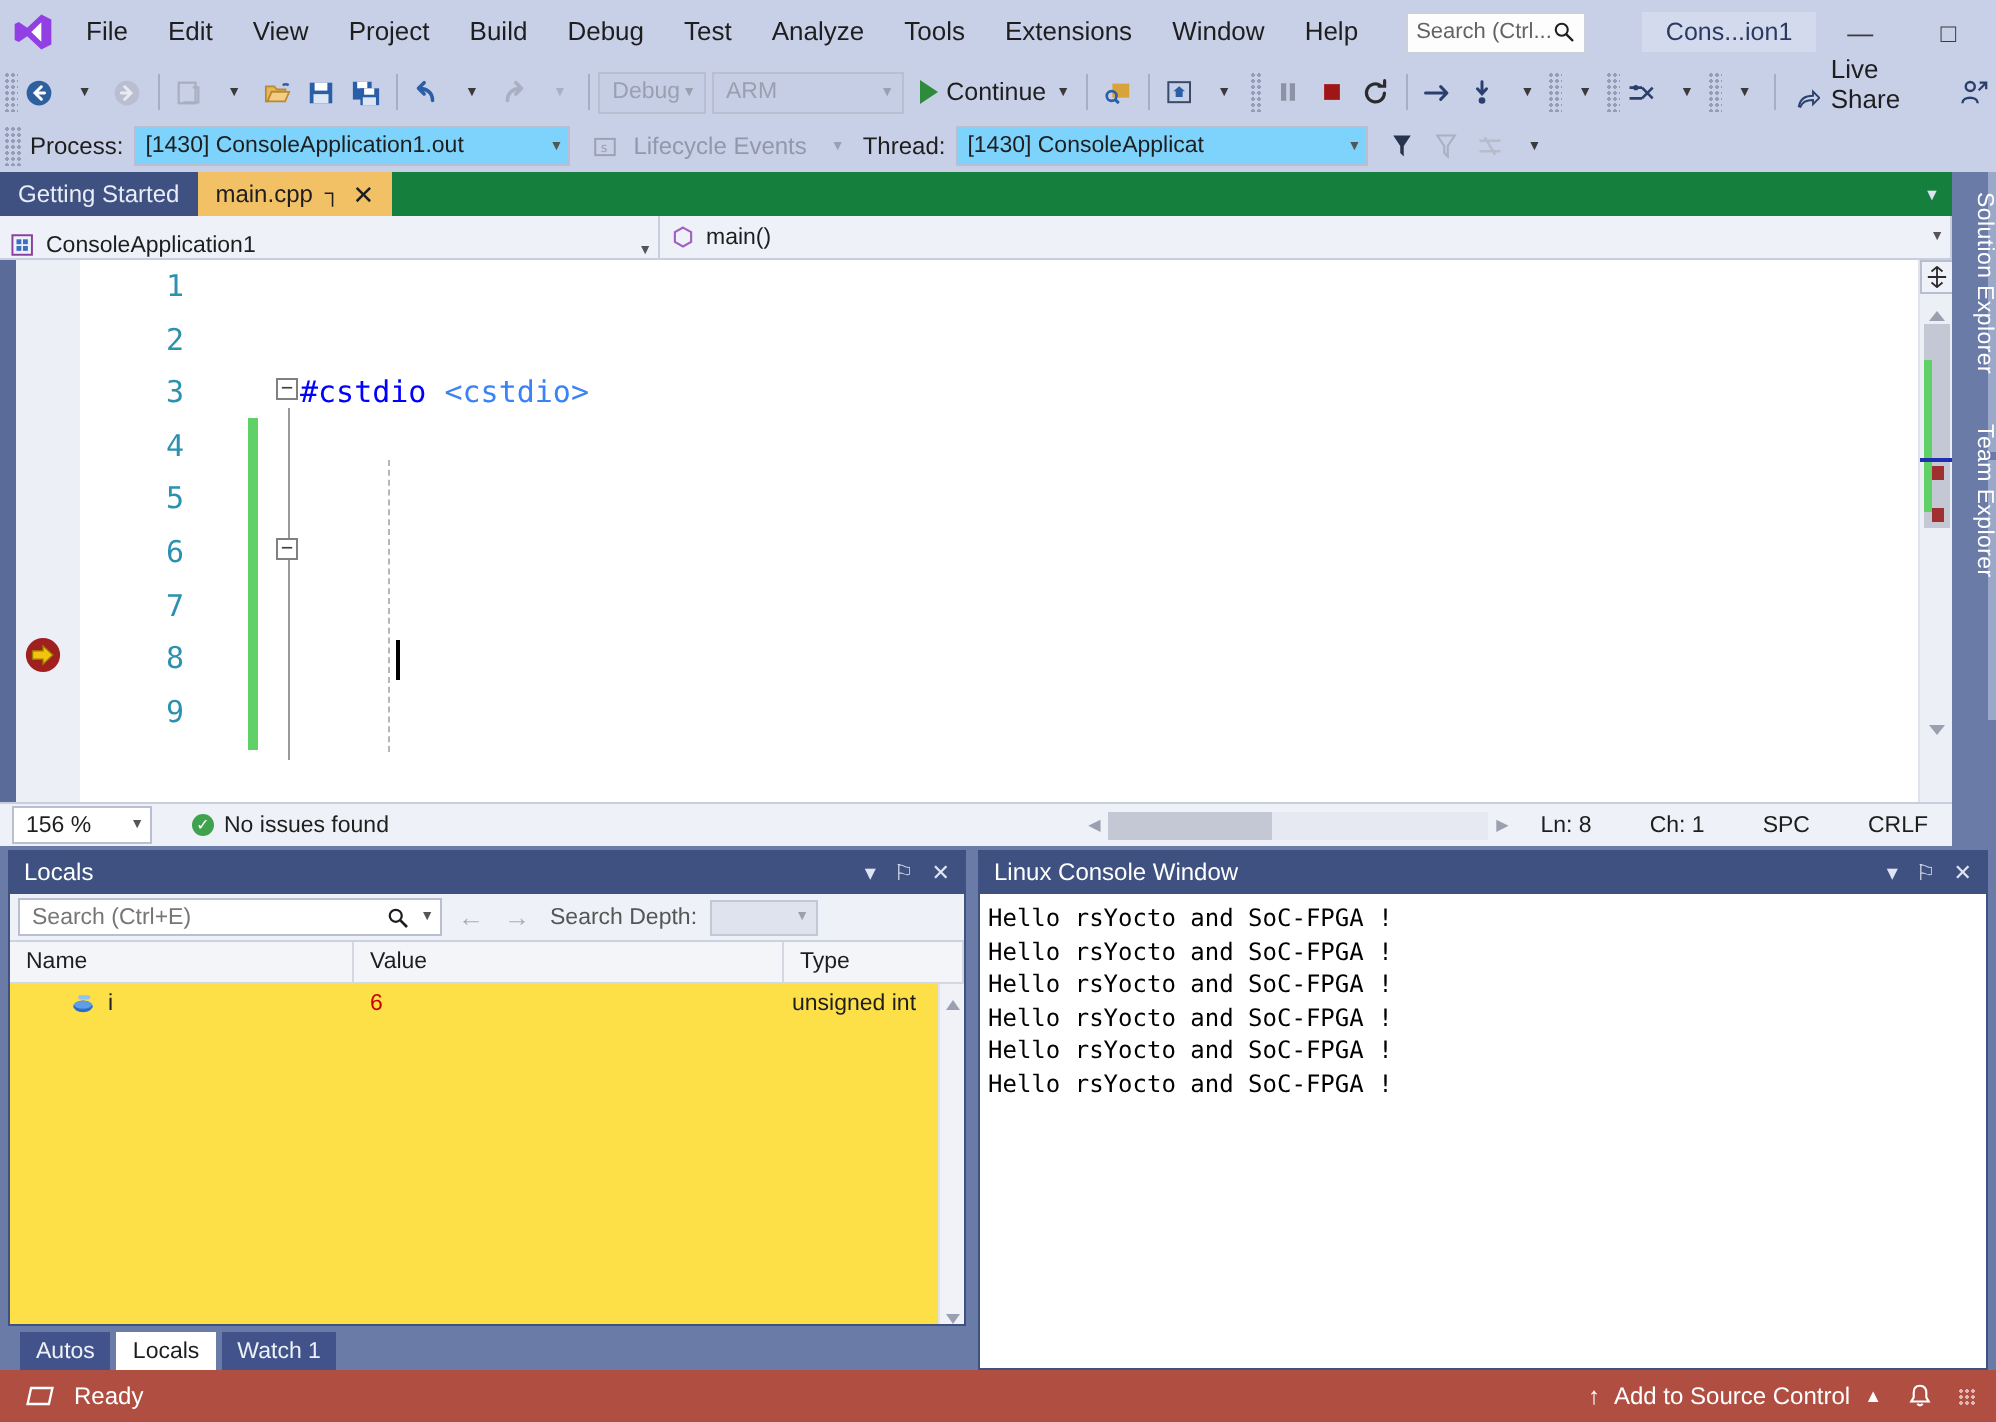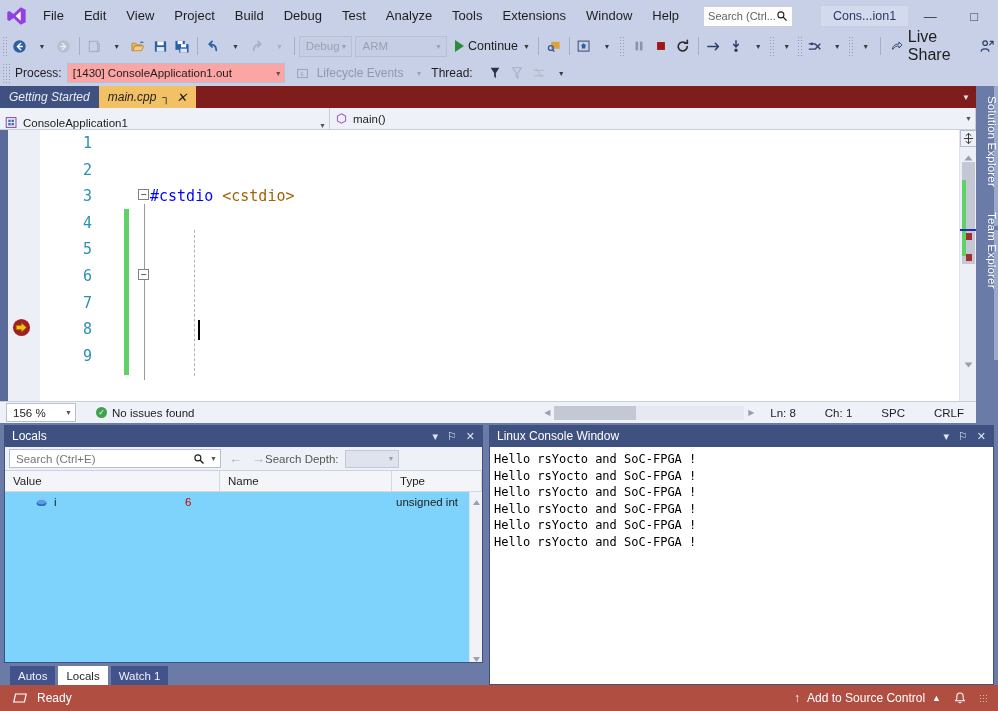--- a/index.html
+++ b/index.html
@@ -52,31 +52,31 @@
   .tb-sep { width:1px; height:18px; background:#a6aec6; margin:0 4px; }
   .tb-caret { font-size:7px; color:#3a3a3a; margin-left:1px; }
   .combo {
     height:21px; border:1px solid #b9bfd0; background:#c6cee6; display:flex; align-items:center;
     padding:0 4px 0 6px; font-size:11.5px; color:#9aa0b0; justify-content:space-between;
   }
   .combo.w-debug { width:64px; }
   .combo.w-arm { width:122px; }
   .continue-btn { display:flex; align-items:center; gap:4px; padding:0 4px 0 2px; height:22px; font-size:12.5px; color:#1e1e1e;}
   .tri-right { width:0;height:0;border-left:9px solid #2e8b3c;border-top:6px solid transparent;border-bottom:6px solid transparent; }
-  .live-share { display:flex; align-items:center; gap:5px; font-size:16px; padding:0 6px; height:22px;}
+  .live-share { display:flex; align-items:flex-end; gap:5px; font-size:13px; padding:0 6px; height:22px;}
 
   
   .procbar {
     height:26px; flex:0 0 26px; display:flex; align-items:center; background:#c8d0e7;
     padding-left:2px; font-size:12px;
   }
   .pb-label { margin:0 5px 0 4px; color:#1e1e1e; white-space:nowrap; }
   .pb-label.dim { color:#9298ab; }
   .pb-combo {
-    height:20px; background:#fca5a5; border:1px solid #b9bfd0; display:flex; align-items:center;
+    height:20px; background:#7dd3fc; border:1px solid #b9bfd0; display:flex; align-items:center;
     padding:0 2px 0 5px; justify-content:space-between; font-size:11.5px; color:#1e1e1e;
   }
   .pb-combo.p1 { width:218px; }
   .pb-combo.p2 { width:206px; }
   .pb-flat { display:flex; align-items:center; gap:4px; padding:0 3px;}
   .tiny-caret { font-size:7px; color:#555; padding-left:3px;}
 
   
   .bodyrow { flex:1 1 auto; display:flex; min-height:0; }
   .leftcol { flex:1 1 auto; display:flex; flex-direction:column; min-width:0; }
@@ -84,21 +84,21 @@
   .rail-tab {
     position:absolute; left:0; width:22px; color:#fff; font-size:11.5px;
     writing-mode: vertical-rl; text-orientation: mixed;
     padding:6px 0; white-space:nowrap; letter-spacing:.2px;
   }
   .rail-tab.se { top:4px; }
   .rail-tab.te { top:120px; }
   .rail-accent { position:absolute; right:0; width:4px; background:#9aa8c9; }
 
   
-  .edtabs { height:22px; flex:0 0 22px; background:#7f1d1d; display:flex; align-items:stretch; position:relative;font-style:italic;}
+  .edtabs { height:22px; flex:0 0 22px; background:#15803d; display:flex; align-items:stretch; position:relative;}
   .edtab {
     display:flex; align-items:center; padding:0 9px; font-size:12px; color:#e9edf7; white-space:nowrap;
   }
   .edtab.inactive { background:#3f5180; }
   .edtab.active { background:#f2c166; color:#1e1e1e; gap:6px; }
   .edtab .pin { font-size:11px; }
   .edtab .x { font-size:13px; }
   .edtabs-caret { margin-left:auto; width:20px; display:flex; align-items:center; justify-content:center; color:#dde3f2; font-size:8px;}
 
   
@@ -115,21 +115,21 @@
   
   .editorwrap { flex:1 1 auto; display:flex; min-height:0; background:#ffffff; position:relative; }
   .bp-gutter { width:40px; flex:0 0 40px; background:#eceff5; position:relative; }
   .bp-bar-left { position:absolute; left:0; top:0; bottom:0; width:8px; background:#5b6b99; }
   .bp-marker { position:absolute; left:12px; width:19px; height:19px; }
   .linenums { width:62px; flex:0 0 62px; text-align:right; padding-right:10px; color:#2b91af; font:400 15px/26.6px "DejaVu Sans Mono", monospace; background:#fff;}
   .codearea { flex:1 1 auto; position:relative; overflow:hidden; background:#fff; }
   .codelines { font:400 15px/26.6px "DejaVu Sans Mono", monospace; white-space:pre; position:relative; }
   .cl { height:26.6px; position:relative; padding-left:8px; }
   .k-blue { color:#0000ff; }
-  .k-dkred { color:#a16207; }
+  .k-dkred { color:#3b82f6; }
   .k-black { color:#1e1e1e; }
   .changebar { position:absolute; width:5px; background:#60d166; }
   .indent-guide { position:absolute; width:0; border-left:1px dashed #b6b6b6; }
   .scope-line { position:absolute; width:0; border-left:1px solid #9a9a9a; }
   .fold-box {
     position:absolute; width:11px; height:11px; border:1px solid #808080; background:#fff;
     display:flex; align-items:center; justify-content:center; font:400 10px/9px "DejaVu Sans Mono", monospace; color:#404040;
   }
   .caret-bar { position:absolute; width:2px; background:#000; }
 
@@ -155,26 +155,26 @@
   .ed-pos span { padding:0 12px; white-space:nowrap; }
 
   
   .bottomrow { height:262px; flex:0 0 262px; display:flex; background:#6a7ba8; padding:2px 0 0 0;justify-content:center;}
   .panel { display:flex; flex-direction:column; background:#6a7ba8; }
   .panel.locals { width:486px; flex:0 0 486px; padding:0 3px 0 4px;}
   .panel.console { flex:1 1 auto; padding:0 4px 0 3px;}
   .panel-hdr { height:22px; flex:0 0 22px; display:flex; align-items:center; background:#3f5180; color:#fff; font-size:12px; padding:0 4px 0 8px;}
   .panel-hdr .tools { margin-left:auto; display:flex; align-items:center; gap:9px; padding-right:4px;}
   .panel-hdr .tools span { font-size:11px; color:#dfe5f5;}
-  .panel-body { flex:1 1 auto; background:#7dd3fc; border:1px solid #3f5180; border-top:none; min-height:0; display:flex; flex-direction:column;}
+  .panel-body { flex:1 1 auto; background:#fde047; border:1px solid #3f5180; border-top:none; min-height:0; display:flex; flex-direction:column;}
 
   .locals-toolbar { height:24px; flex:0 0 24px; display:flex; align-items:center; background:#eef1f8; border-bottom:1px solid #cdd2e0; padding:0 4px;}
   .loc-search { width:212px; height:19px; background:#fff; border:1px solid #b9bfd0; display:flex; align-items:center; padding:0 3px 0 6px; font-size:11.5px; color:#767676; justify-content:space-between;}
   .loc-nav { display:flex; align-items:center; gap:10px; margin-left:8px; color:#a8adbb; font-size:13px;}
-  .loc-depth { font-size:11.5px; color:#565656; margin-left:0;}
+  .loc-depth { font-size:11.5px; color:#565656; margin-left:10px;}
   .depth-combo { width:54px; height:18px; background:#dfe3ee; border:1px solid #c3c8d6; margin-left:6px; display:flex; align-items:center; justify-content:flex-end; padding-right:3px;}
 
   .tbl-head { height:21px; flex:0 0 21px; display:flex; background:#f4f5f9; border-bottom:1px solid #d4d8e3; font-size:11.5px; align-items:center;}
   .th { border-right:1px solid #d4d8e3; height:100%; display:flex; align-items:center; padding-left:8px; }
   .th.c-name { width:172px; }
   .th.c-val { width:215px; }
   .th.c-type { flex:1 1 auto; }
   .tbl-rows { flex:1 1 auto; position:relative; }
   .tr { height:20px; display:flex; align-items:center; font-size:11.5px;}
   .td { height:100%; display:flex; align-items:center; }
@@ -415,20 +415,24 @@
     </div>
     <div class="pb-flat" style="margin-left:8px;">
       <svg width="13" height="13" viewBox="0 0 16 16">
           <rect x="2" y="3" width="12" height="10" fill="none" stroke="#9ba1b3" stroke-width="1.2"></rect>
           <text x="5" y="11" font-size="8" fill="#9ba1b3" font-family="monospace">s</text>
         </svg>
       <span class="pb-label dim">Lifecycle Events</span>
       <span class="tiny-caret" style="color:#9ba1b3">▼</span>
     </div>
     <span class="pb-label" style="margin-left:6px;">Thread:</span>
+    <div class="pb-combo p2">
+      <span>[1430] ConsoleApplicat</span>
+      <span class="tiny-caret">▼</span>
+    </div>
     <div class="tb-btn" style="margin-left:6px;">
       <svg width="14" height="14" viewBox="0 0 16 16">
           <path d="M3 2 L13 2 L9 8 L9 14 L7 12 L7 8 Z" fill="#26334f"></path>
         </svg>
     </div>
     <div class="tb-btn">
       <svg width="14" height="14" viewBox="0 0 16 16">
           <path d="M3 2 L13 2 L9 8 L9 14 L7 12 L7 8 Z" fill="none" stroke="#a8b0c4" stroke-width="1.2"></path>
         </svg>
     </div>
@@ -614,22 +618,22 @@
             <span>←</span>
             <span>→</span>
           </div>
           <span class="loc-depth">Search Depth:</span>
           <div class="depth-combo">
               <span class="tiny-caret" style="color:#9aa0b0">▼</span>
             </div>
         </div>
 
         <div class="tbl-head">
+          <div class="th c-name">Name</div>
           <div class="th c-val">Value</div>
-          <div class="th c-name">Name</div>
           <div class="th c-type">Type</div>
         </div>
 
         <div class="tbl-rows">
           <div class="tr">
             <div class="td c-name">
               <svg width="13" height="12" viewBox="0 0 16 14">
                 <ellipse cx="8" cy="8.4" rx="6" ry="3.6" fill="#2a6fc4"></ellipse>
                 <path d="M2.3 7.4 a6 3.6 0 0 1 11.4 0 a6 3.6 0 0 1 -11.4 0" fill="#5f9de8"></path>
                 <rect x="5" y="1.6" width="7.5" height="2.6" rx="1.3" fill="#8fc3f5"></rect>

